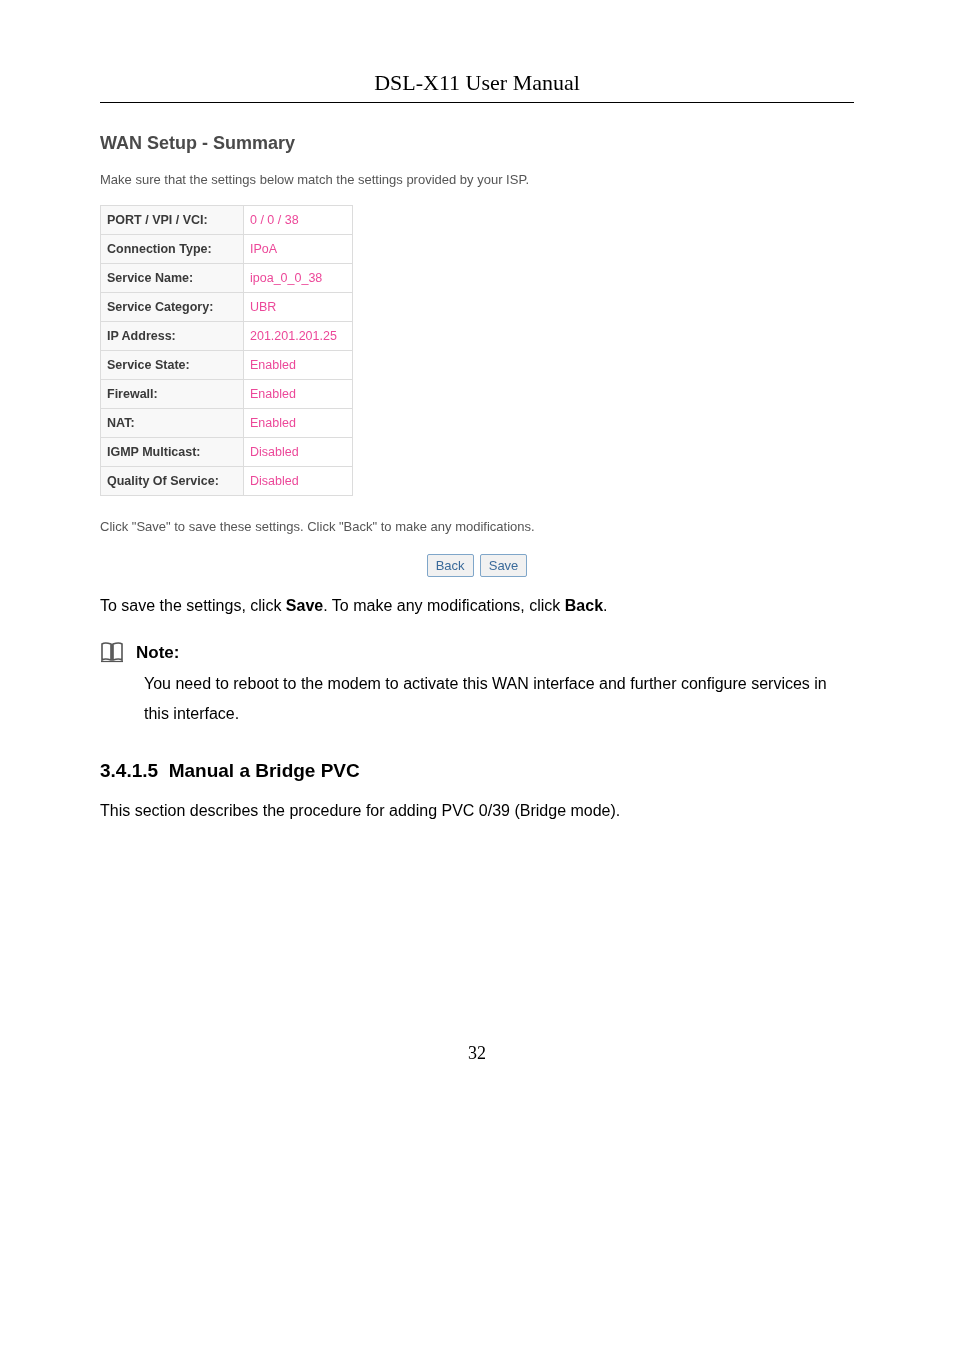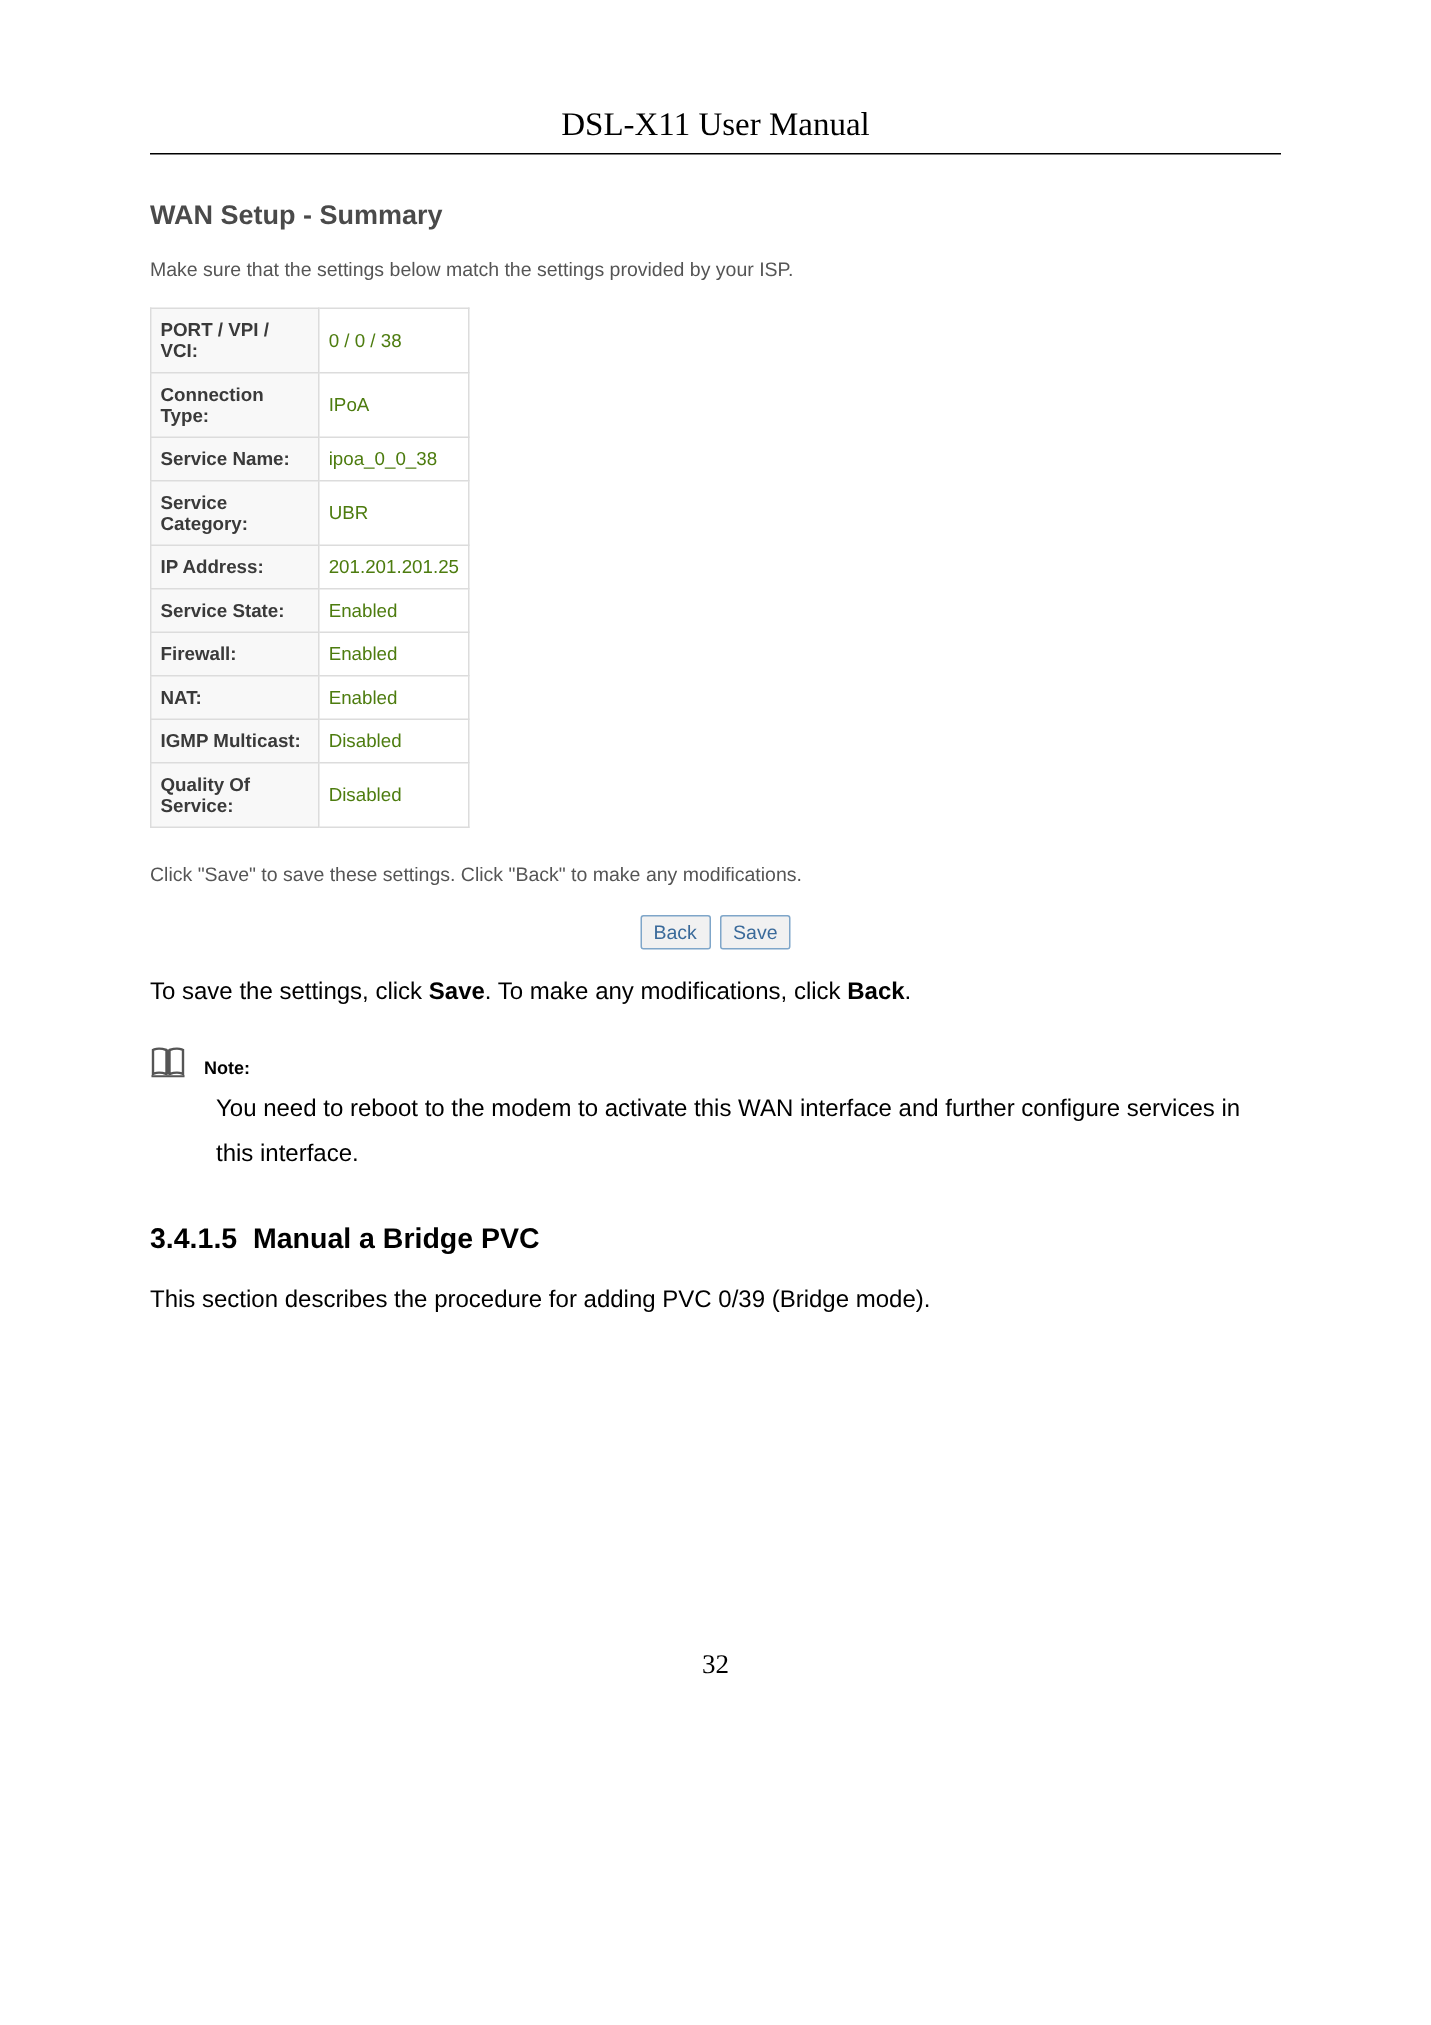--- a/index.html
+++ b/index.html
@@ -24,28 +24,28 @@
       font-size: 18px;
       margin-bottom: 18px;
     }
     .panel-desc {
       color: #555;
       font-size: 13px;
       margin-bottom: 18px;
     }
     table.summary {
       border-collapse: collapse;
-      width: 213px;
+      width: 253px;
       margin-bottom: 22px;
     }
     table.summary td {
       border: 1px solid #dcdcdc;
       padding: 7px 6px;
       font-size: 12.5px;
-      color: #4d7c0f;
+      color: #ec4899;
       background: #fff;
     }
     table.summary td.lbl {
       background: #f8f8f8;
       font-weight: bold;
       color: #3a3a3a;
       width: 130px;
     }
     .panel-post {
       color: #555;
@@ -87,21 +87,21 @@
       gap: 12px;
       margin-bottom: 6px;
     }
     .note-icon {
       width: 24px;
       height: 22px;
       flex-shrink: 0;
     }
     .note-label {
       font-weight: bold;
-      font-size: 12px;
+      font-size: 17px;
     }
     .note-body {
       margin-left: 44px;
       font-size: 16px;
       line-height: 1.9;
     }
     h3.section {
       font-size: 19px;
       font-weight: bold;
       margin-top: 10px;

